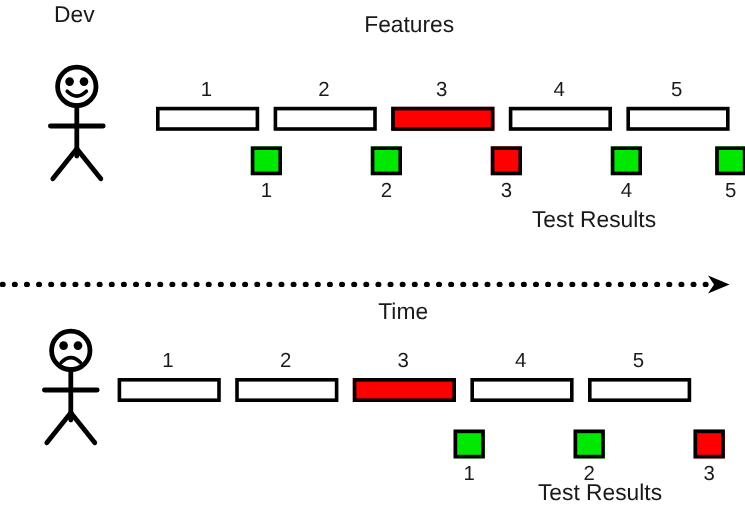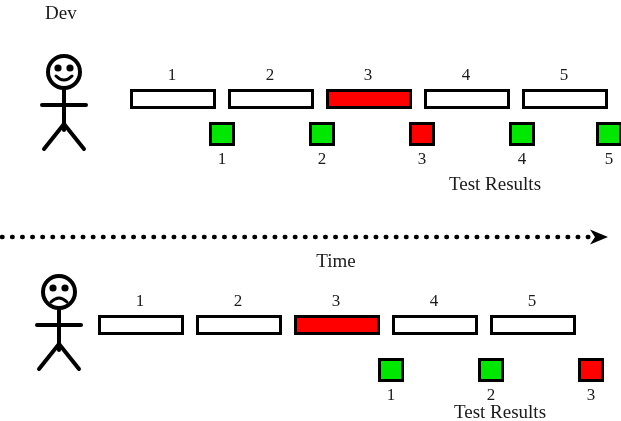--- a/index.html
+++ b/index.html
@@ -17,21 +17,21 @@
   }
   #canvas {
     position: absolute;
     top: 0;
     left: 0;
     width: 621px;
     height: 421px;
   }
   .lbl {
     position: absolute;
-    font-family: Liberation Serif, serif;
+    font-family: Liberation Sans, sans-serif;
     color: #1a1a1a;
     white-space: nowrap;
     line-height: 1;
   }
   .lbl-big { font-size: 19px; }
   .lbl-num { font-size: 17px; }
   .center { transform: translateX(-50%); }
 
   .bar {
     position: absolute;
@@ -52,20 +52,21 @@
 
   .figure { position: absolute; }
 </style>
 </head>
 <body>
 
 <div id="canvas">
 
   <div class="lbl lbl-big" style="left:45px; top:3px;">Dev</div>
 
+  <div class="lbl lbl-big center" style="left:341px; top:12px;">Features</div>
 
   <svg class="figure" style="left:36px; top:52px;" width="76" height="100" viewBox="0 0 76 100">
     <circle cx="28" cy="20" r="16" fill="#ffffff" stroke="#000000" stroke-width="4"></circle>
     <circle cx="22" cy="16" r="3.6" fill="#000000"></circle>
     <circle cx="34" cy="16" r="3.6" fill="#000000"></circle>
     <path d="M20 24 Q28 32 36 24" fill="none" stroke="#000000" stroke-width="3" stroke-linecap="round"></path>
     <line x1="28" y1="36" x2="28" y2="78" stroke="#000000" stroke-width="4" stroke-linecap="round"></line>
     <line x1="6" y1="53" x2="50" y2="53" stroke="#000000" stroke-width="4" stroke-linecap="round"></line>
     <line x1="28" y1="72" x2="8" y2="97" stroke="#000000" stroke-width="4" stroke-linecap="round"></line>
     <line x1="28" y1="72" x2="48" y2="97" stroke="#000000" stroke-width="4" stroke-linecap="round"></line>

